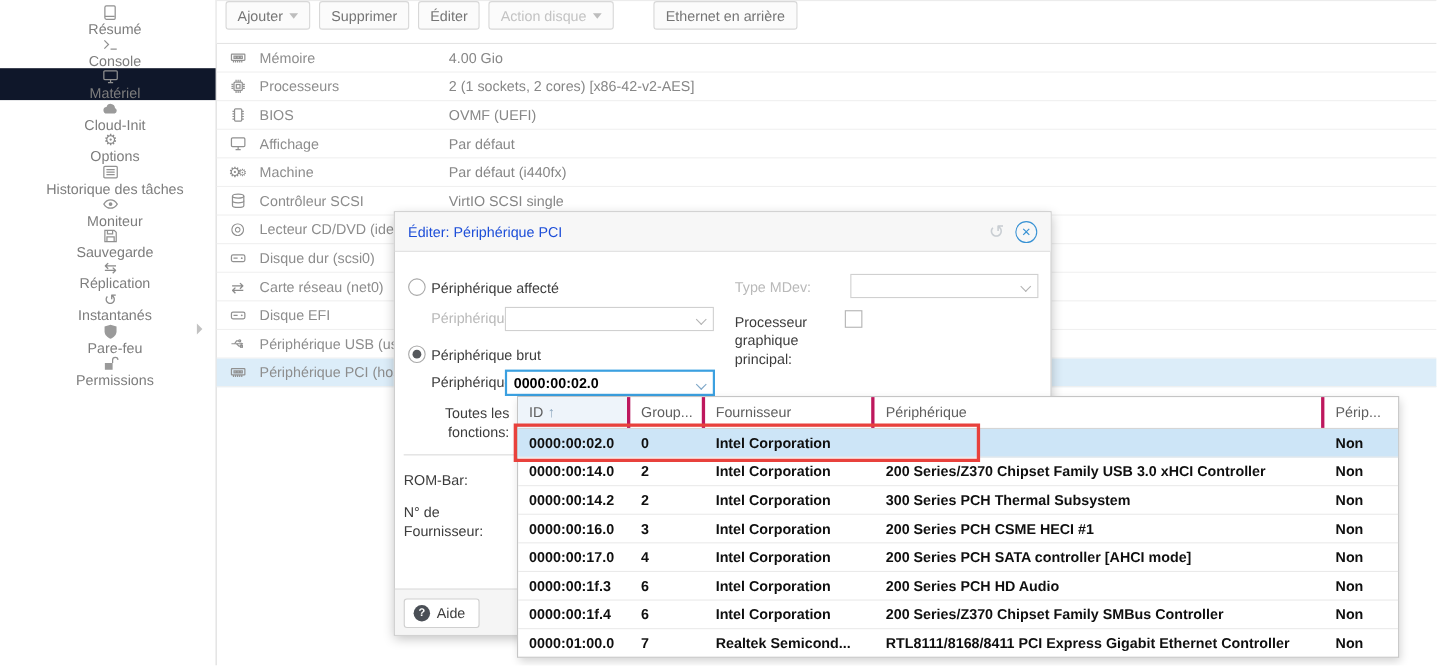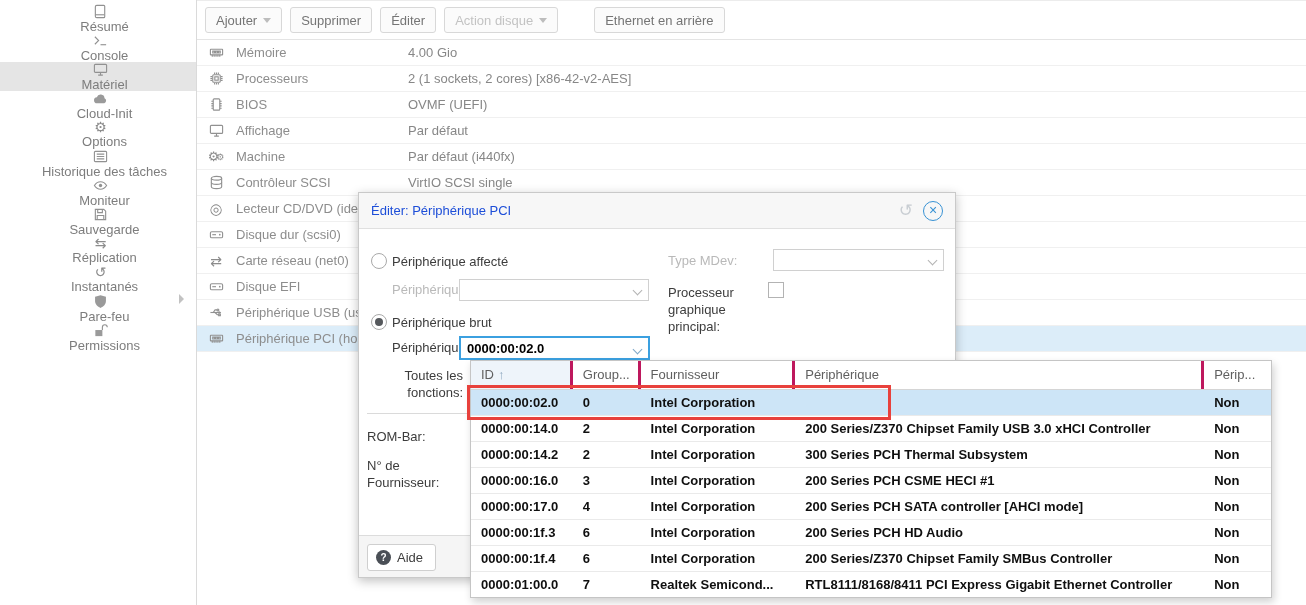--- a/index.html
+++ b/index.html
@@ -4,32 +4,32 @@
 <style>
   html,body{margin:0;padding:0;}
   #screen{position:relative;width:1306px;height:605px;overflow:hidden;background:#fff;
           font-family:"Liberation Sans",sans-serif;font-size:13px;color:#333;}
 
   
   #sidebar{position:absolute;left:0;top:0;width:197px;height:605px;background:#fff;
            border-right:1px solid #dadada;box-sizing:border-box;padding-top:4px;}
   .side-item{height:29px;display:flex;align-items:center;padding-left:13px;cursor:pointer;
              color:#7d7d7d;position:relative;flex-direction:column;}
-  .side-item.selected{background:#e5e5e5;}
+  .side-item.selected{background:#0f172a;}
   .side-item .ic{width:20px;display:flex;justify-content:center;margin-right:8px;color:#8c8c8c;}
   .side-item .sub-arrow{position:absolute;right:12px;width:0;height:0;
       border-left:5px solid #c2c2c2;border-top:5px solid transparent;border-bottom:5px solid transparent;}
 
   .ic svg{width:15px;height:15px;stroke:#919191;fill:none;stroke-width:1.2;}
   .ic .g{font-size:14px;line-height:14px;color:#8c8c8c;font-style:normal;}
 
   
   #toolbar{position:absolute;left:197px;top:0;right:0;height:40px;background:#fff;
            border-top:1px solid #ececec;border-bottom:1px solid #e4e4e4;box-sizing:border-box;
-           display:flex;align-items:center;padding-left:8px;}
+           display:flex;padding-left:8px;}
   .tb-btn{height:24px;margin-right:8px;padding:0 10px;display:flex;align-items:center;gap:6px;
           background:#fbfbfb;border:1px solid #d8d8d8;border-radius:3px;color:#757575;cursor:pointer;}
   .tb-btn.disabled{color:#c3c3c3;cursor:default;}
   .tb-btn.push-right{margin-left:28px;}
   .caret{width:0;height:0;border-left:4px solid transparent;border-right:4px solid transparent;
          border-top:5px solid #bdbdbd;margin-top:1px;}
 
   
   #hwtable{position:absolute;left:197px;top:40px;right:0;}
   .hw-row{height:25px;display:flex;align-items:center;border-bottom:1px solid #f0f0f0;cursor:pointer;}

